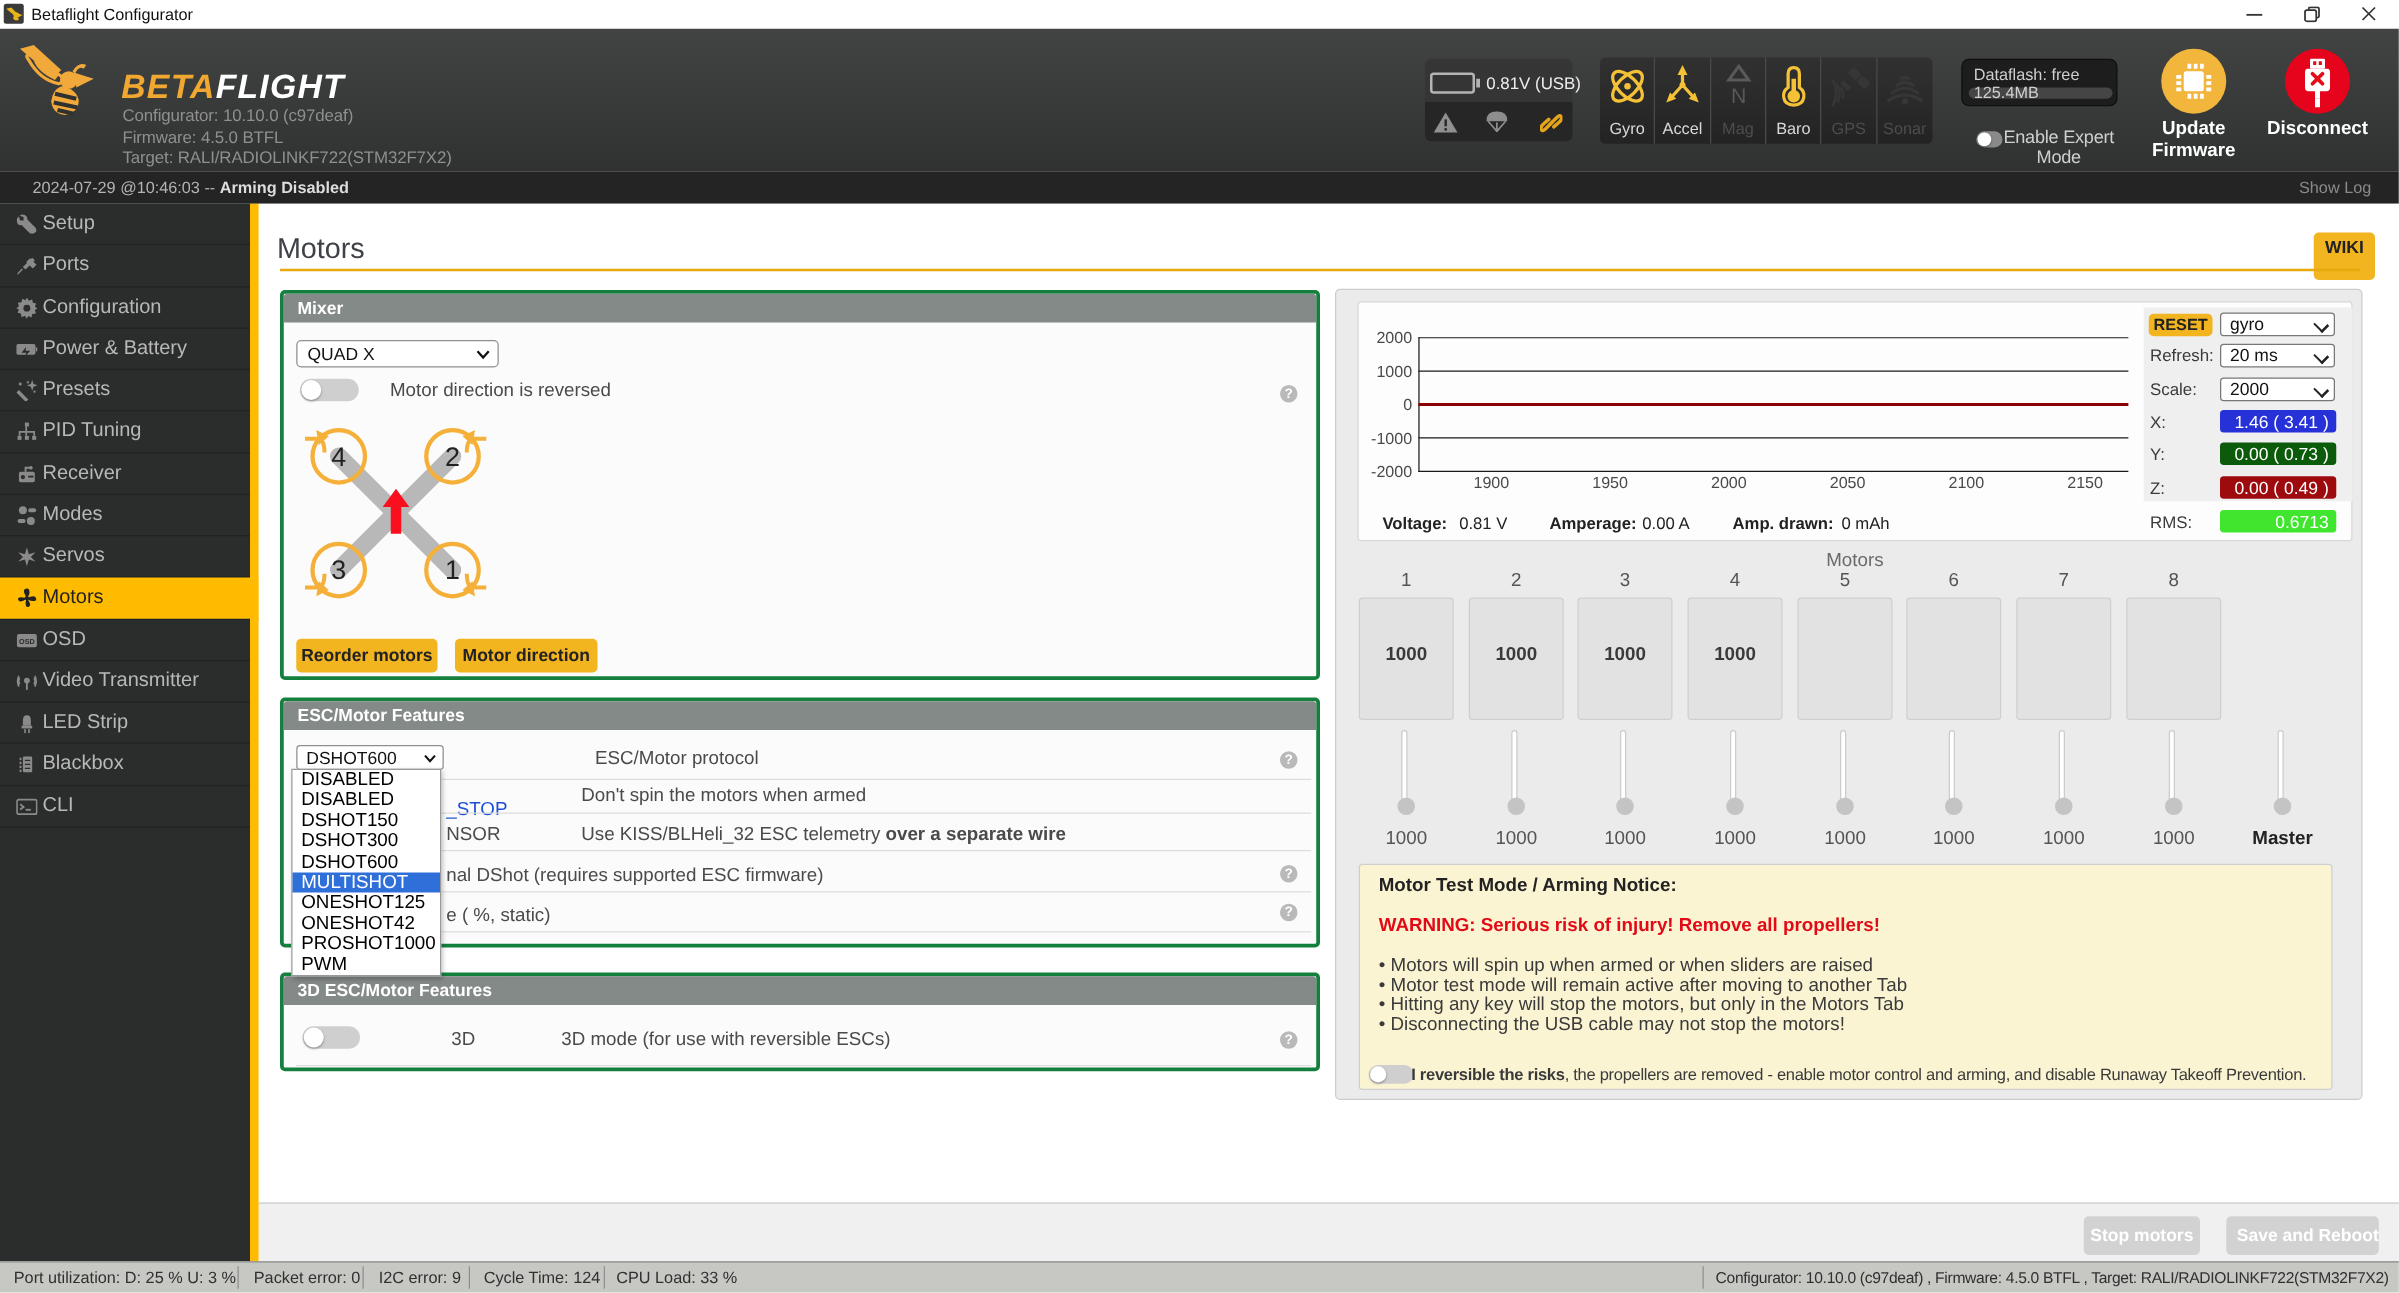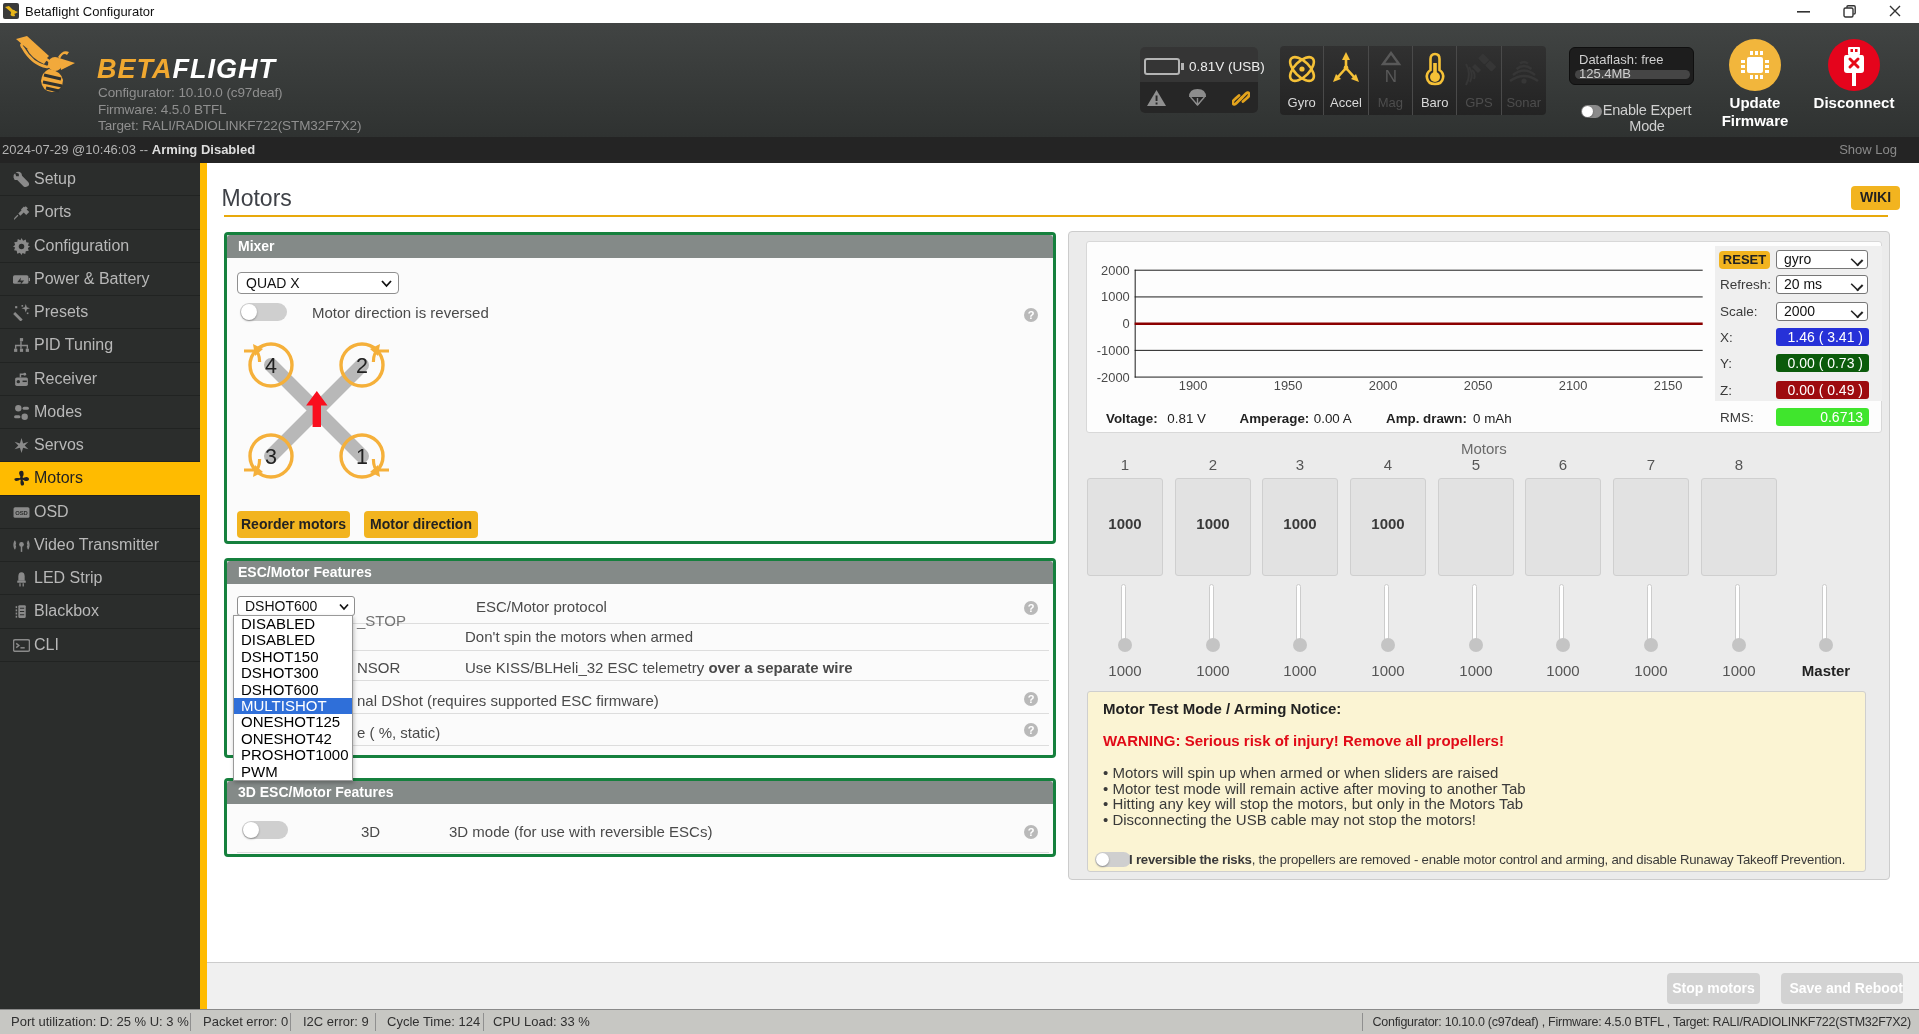--- a/index.html
+++ b/index.html
@@ -224,21 +224,21 @@
       <rect x="10" y="33" width="4" height="7" fill="#fff"></rect>
       <g stroke="#e60b17" stroke-width="3" stroke-linecap="round">
           <path d="M8 13 L16 21 M16 13 L8 21"></path>
         </g>
     </svg>
   </div>
   <div style="position:absolute; left:1804px; top:71px; width:100px; text-align:center; font-size:15px; font-weight:bold; color:#fff;">Disconnect</div>
 </div>
 
 <div id="logbar">
-  <span style="padding-left:2px;">2024-07-29 @10:46:03 -- <b style="color:#ddd;">Arming Disabled</b></span>
+  <span style="padding-left:26px;">2024-07-29 @10:46:03 -- <b style="color:#ddd;">Arming Disabled</b></span>
   <span style="position:absolute; right:22px; color:#8a8a8a;">Show Log</span>
 </div>
 
 <div id="sidebar">
   <div class="menuitem">
       <svg class="mi-icon" viewBox="0 0 16 16">
         <path d="M13.5 1 Q16 3.5 14.5 6 L8.5 12 Q9 15 6 15.5 Q3.5 16 2 14 L5 13 L5 10.5 L2.5 10.5 L1.5 13.5 Q0 11.5 1 9.5 Q2 7.5 4.5 7.5 L10.5 1.5 Q12 0.5 13.5 1 Z" transform="rotate(90 8 8)"></path>
       </svg>
       <span class="mi-text">Setup</span>
     </div>
@@ -368,21 +368,21 @@
         <path d="M3 6 L5.5 8 L3 10" fill="none" stroke="#8a8a8a" stroke-width="1.4"></path>
         <rect x="7" y="9.5" width="4" height="1.4"></rect>
       </svg>
       <span class="mi-text">CLI</span>
     </div>
 </div>
 <div id="ystrip"></div>
 
 <div id="content">
   <div style="position:absolute; left:14.5px; top:22px; font-size:23px; color:#3e4147;">Motors</div>
-  <div class="ybtn" style="position:absolute; left:1644px; top:23px; width:49px; height:24px; font-size:14px; line-height:22px;">WIKI</div>
+  <div class="ybtn" style="position:absolute; left:1644px; top:23px; width:49px; height:38px; font-size:14px; line-height:22px;">WIKI</div>
   <div style="position:absolute; left:17px; top:52px; width:1664px; height:2px; background:#e8a90c;"></div>
 
   <div class="panel" style="left:17px; top:69px; width:832px; height:312px;">
     <div class="phead">Mixer</div>
     <div style="position:absolute; left:10px; top:37px; width:162px; height:22px; border:1px solid #8f8f8f; border-radius:4px; background:#fff; font-size:14px; color:#111; line-height:20px; padding-left:8px;">QUAD X<svg style="position:absolute; right:6px; top:6px;" width="11" height="9" viewBox="0 0 11 9">
           <path d="M1 2 L5.5 7 L10 2" fill="none" stroke="#111" stroke-width="1.8"></path>
         </svg></div>
     <div class="toggle" style="left:13px; top:68px; width:47px; height:18px;">
         <div class="knob" style="width:16px; height:16px;"></div>
       </div>
@@ -424,21 +424,21 @@
   </div>
 
   <div class="panel" style="left:17px; top:395px; width:832px; height:200px;">
     <div class="phead">ESC/Motor Features</div>
     <div style="position:absolute; left:10px; top:35px; width:118px; height:20px; border:1px solid #8f8f8f; border-radius:3px; background:#fff; font-size:14px; color:#111; line-height:18px; padding-left:7px;">DSHOT600<svg style="position:absolute; right:5px; top:6px;" width="10" height="8" viewBox="0 0 10 8">
           <path d="M1 1.5 L5 6 L9 1.5" fill="none" stroke="#111" stroke-width="1.7"></path>
         </svg></div>
     <div style="position:absolute; left:249px; top:37px; font-size:15px; color:#4a4a4a;">ESC/Motor protocol</div>
     <div class="helpicon" style="left:797px; top:40px;">?</div>
     <div style="position:absolute; left:10px; top:62px; width:812px; border-top:1px solid #ddd;"></div>
-    <div style="position:absolute; left:130px; top:51px; font-size:15px; color:#737373;">_STOP</div>
+    <div style="position:absolute; left:130px; top:78px; font-size:15px; color:#1d4ed8;">_STOP</div>
     <div style="position:absolute; left:238px; top:67px; font-size:15px; color:#4a4a4a;">Don't spin the motors when armed</div>
     <div style="position:absolute; left:10px; top:89px; width:812px; border-top:1px solid #ddd;"></div>
     <div style="position:absolute; left:130px; top:98px; font-size:15px; color:#4a4a4a;">NSOR</div>
     <div style="position:absolute; left:238px; top:98px; font-size:15px; color:#4a4a4a;">Use KISS/BLHeli_32 ESC telemetry <b>over a separate wire</b></div>
     <div style="position:absolute; left:10px; top:119px; width:812px; border-top:1px solid #ddd;"></div>
     <div style="position:absolute; left:130px; top:131px; font-size:15px; color:#4a4a4a;">nal DShot (requires supported ESC firmware)</div>
     <div class="helpicon" style="left:797px; top:131px;">?</div>
     <div style="position:absolute; left:10px; top:152px; width:812px; border-top:1px solid #ddd;"></div>
     <div style="position:absolute; left:130px; top:163px; font-size:15px; color:#4a4a4a;">e ( %, static)</div>
     <div class="helpicon" style="left:797px; top:162px;">?</div>

